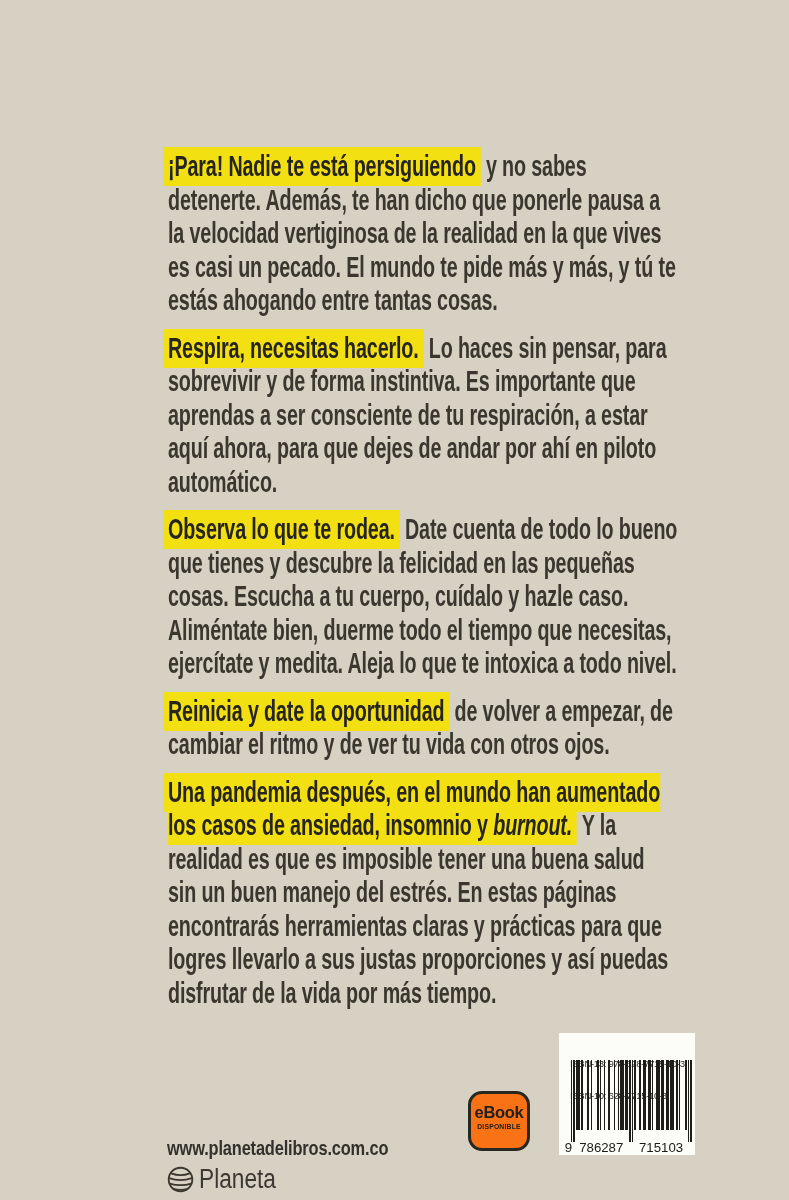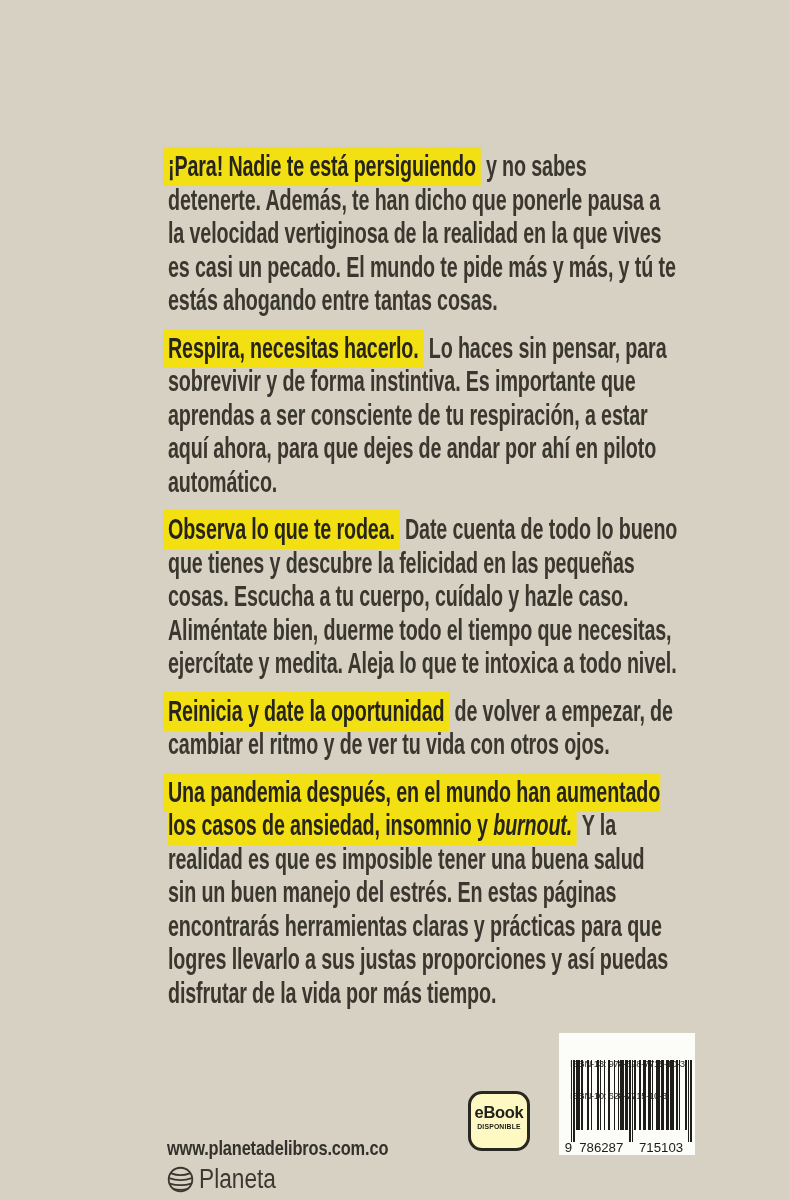--- a/index.html
+++ b/index.html
@@ -31,21 +31,21 @@
     transform:scaleX(0.84);transform-origin:0 50%;letter-spacing:0;
   }
   .website{
     position:absolute;left:167px;top:1136px;font-weight:bold;font-size:20.5px;
     color:#33312b;transform:scaleX(0.8);transform-origin:0 0;
     letter-spacing:-0.2px;white-space:pre;
   }
   
   .ebook-badge{
     position:absolute;left:468px;top:1091px;width:56px;height:54px;
-    background:#fef9c3;border:3px solid #292820;border-radius:14px;
+    background:#f97316;border:3px solid #292820;border-radius:14px;
     text-align:center;
   }
   .ebook-line1{font-size:16.5px;font-weight:bold;color:#21201a;margin-top:9px;letter-spacing:-0.3px;}
   .ebook-line2{font-size:6.8px;font-weight:bold;color:#21201a;letter-spacing:0.2px;margin-top:1px;}
   
   .barcode-box{
     position:absolute;left:559px;top:1033px;width:136px;height:122px;
     background:#fcfcf9;
   }
   .isbn-lines{padding:5px 0 0 11px;font-size:9.6px;line-height:10.5px;

